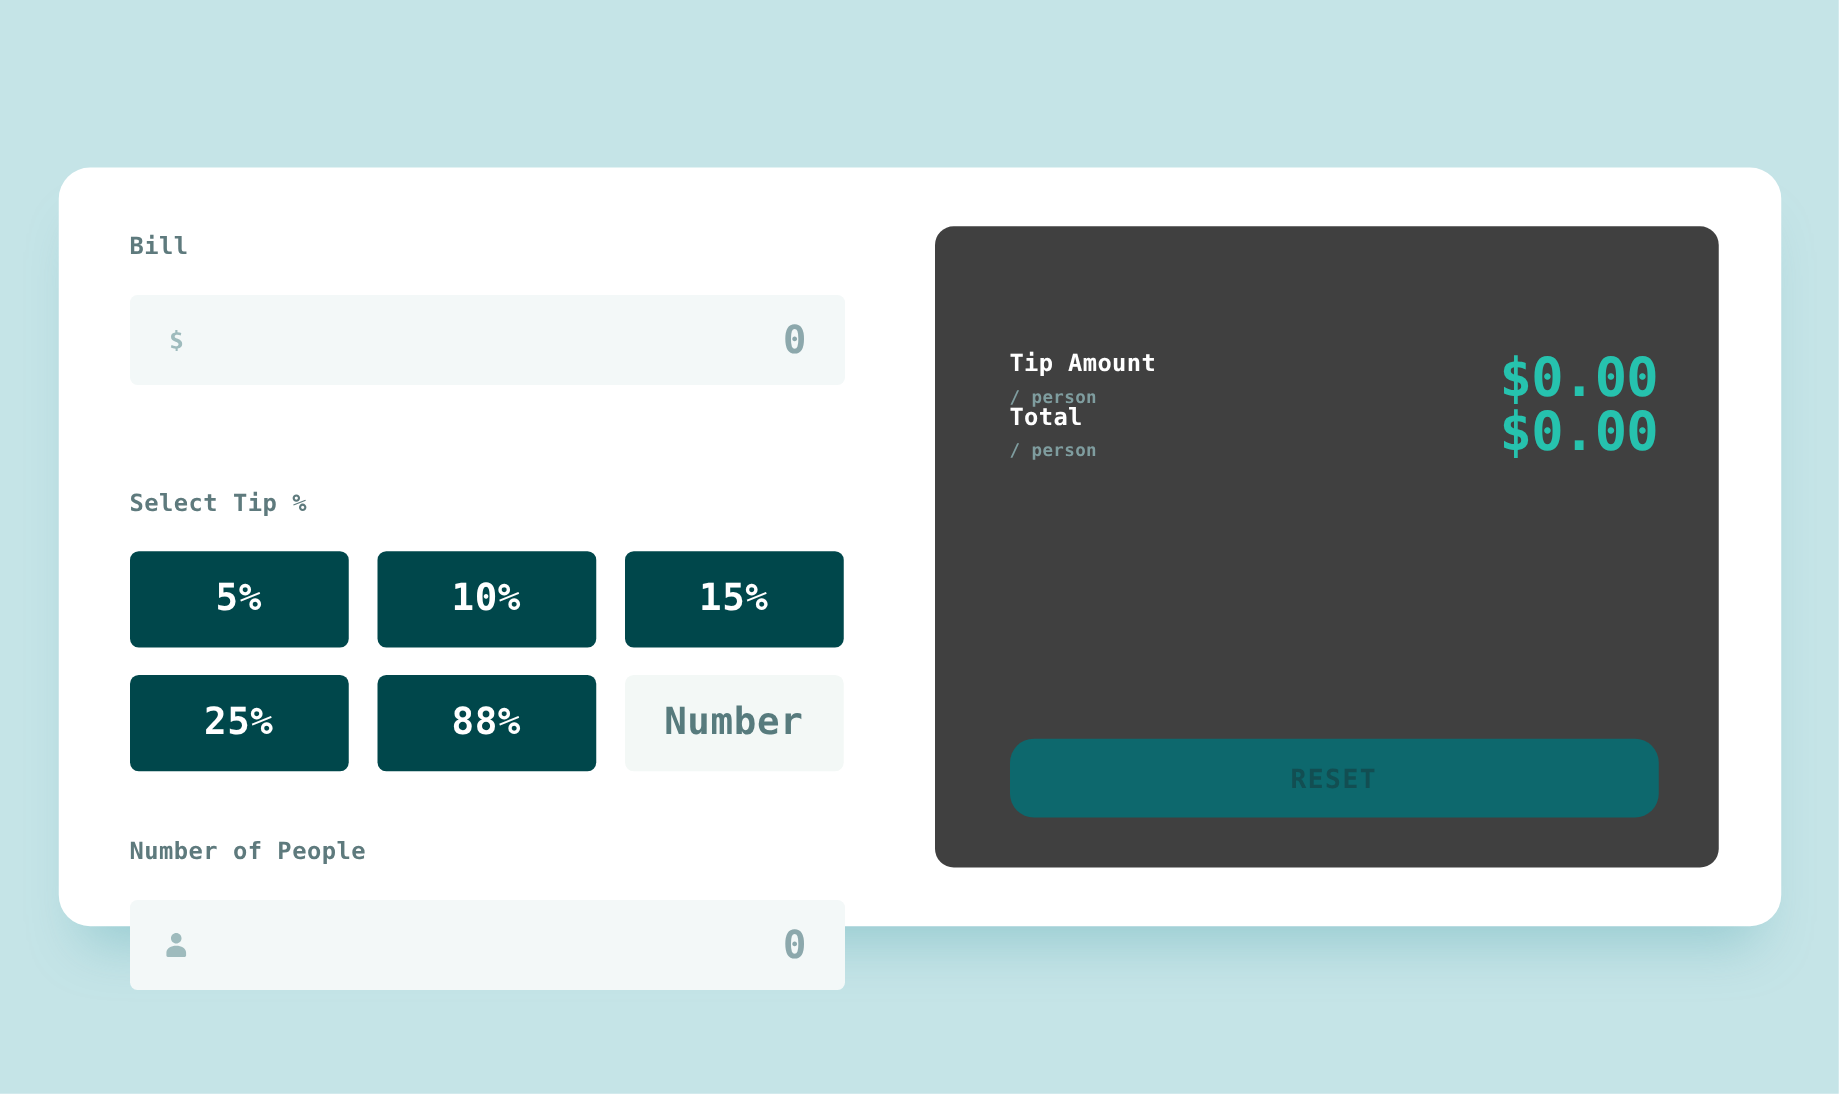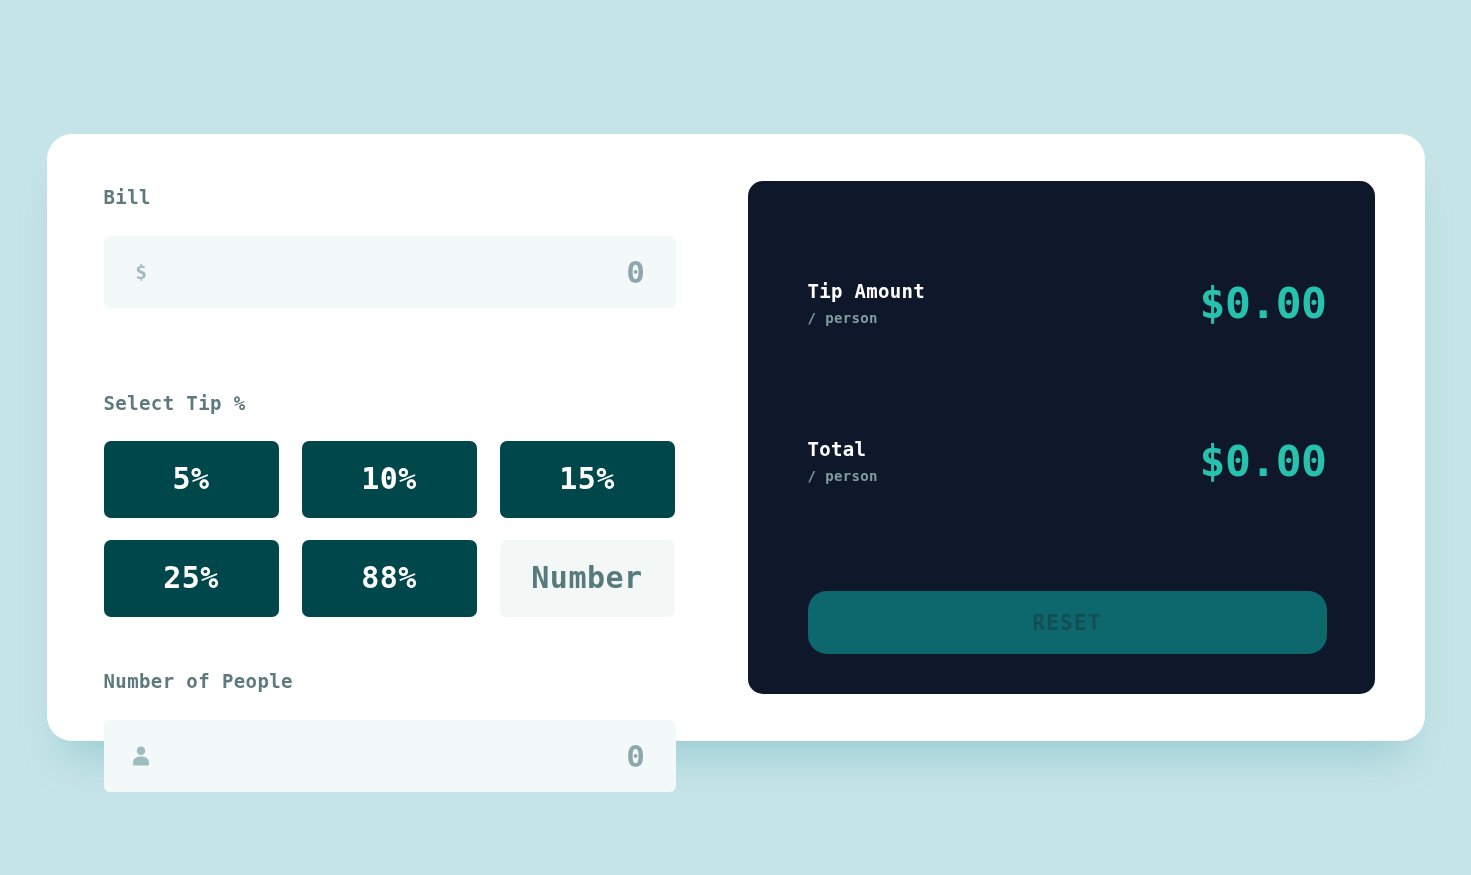--- a/index.html
+++ b/index.html
@@ -117,35 +117,35 @@
     justify-content: center;
     cursor: text;
     padding-bottom: 3px;
   }
 
   .section-people { margin-top: 55px; }
 
   
   .results-panel {
     flex: 1;
-    background: #0f172a;
+    background: #404040;
     border-radius: 15px;
     padding: 47px 48px 40px 60px;
     display: flex;
     flex-direction: column;
   }
 
   .result-row {
     display: flex;
     align-items: center;
     justify-content: space-between;
   }
 
   .result-row.tip-row { margin-top: 54px; }
-  .result-row.total-row { margin-top: 115px; }
+  .result-row.total-row { }
 
   .result-labels { display: flex; flex-direction: column; }
 
   .result-title {
     font-size: 19px;
     font-weight: bold;
     color: #ffffff;
     letter-spacing: 0.3px;
     line-height: 1;
   }

